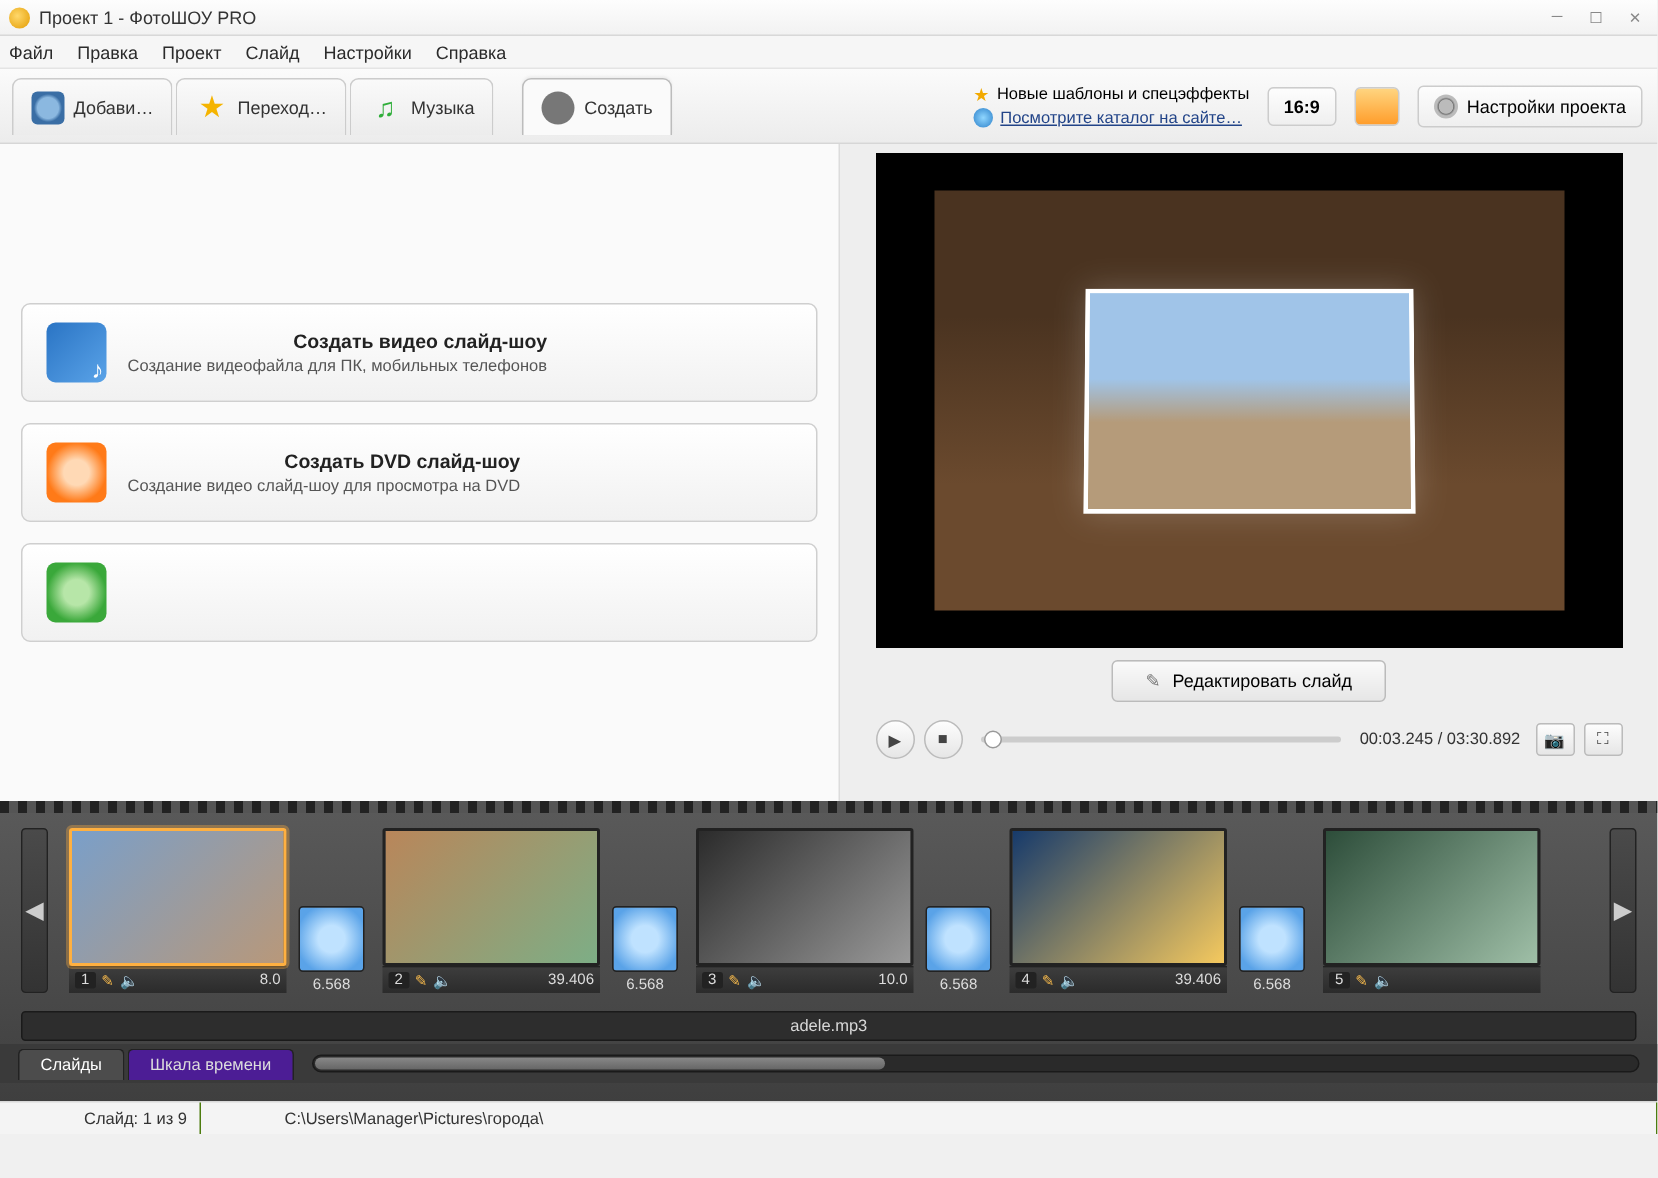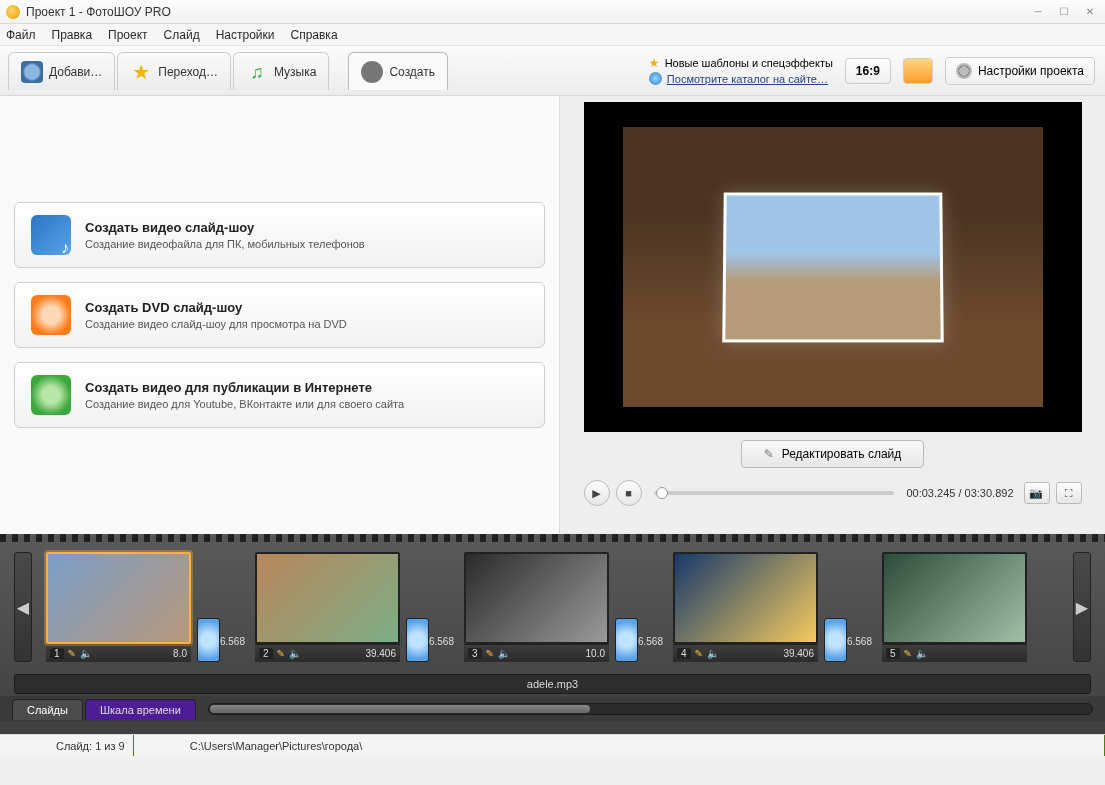--- a/index.html
+++ b/index.html
@@ -33,21 +33,21 @@
 .news-line { display:flex; align-items:center; gap:5px; }
 .news-line a { color:#224488; text-decoration:underline; }
 .news-star { color:#f2a900; font-size:12px; }
 .news-globe { width:13px; height:13px; background:radial-gradient(circle,#8fd6ff,#2b7fc9); border-radius:50%; }
 .aspect-btn { border:1px solid #ccc; border-radius:4px; padding:5px 10px; background:linear-gradient(#fdfdfd,#efefef); font-size:12px; font-weight:bold;}
 .color-btn { width:30px; height:26px; border:1px solid #ccc; border-radius:4px; background:linear-gradient(#ffd580,#ff9d2b); }
 .settings-btn { display:flex; align-items:center; gap:6px; border:1px solid #ccc; border-radius:4px; padding:5px 10px; background:linear-gradient(#fdfdfd,#efefef); font-size:12px;}
 .gear-icon { width:16px; height:16px; background:radial-gradient(circle,#bbb 40%,#777 45%,#bbb 55%); border-radius:50%; position:relative;}
 
 
-.main { display:flex; height:438px; }
+.main { display:flex; height:438px;text-align:right; }
 .left-panel { width: 560px; background:#fafafa; border-right:1px solid #dcdcdc; padding:14px; display:flex; flex-direction:column; justify-content:center; gap:14px;}
 .action-card { display:flex; gap:14px; align-items:center; border:1px solid #cfcfcf; border-radius:6px; background:linear-gradient(#ffffff,#f1f1f1); padding:12px 16px; cursor:default;}
 .action-card .card-ico { width:40px; height:40px; border-radius:6px; }
 .ico-video { background:linear-gradient(135deg,#2a74c4,#5aa3e8); position:relative; }
 .ico-video::after { content:"♪"; position:absolute; right:2px; bottom:-2px; color:#fff; font-size:16px;}
 .ico-dvd { background:radial-gradient(circle,#ffd9b5 30%,#ff7a18 70%); border-radius:50%;}
 .ico-web { background:radial-gradient(circle,#b7e6a8 30%,#3aa83a 70%); border-radius:50%;}
 .card-text h3 { font-size:13px; font-weight:bold; color:#222; margin-bottom:3px;}
 .card-text p { font-size:11px; color:#555;}
 
@@ -74,21 +74,21 @@
 .slide-card.sel .slide-thumb { border:2px solid #ffb040; box-shadow:0 0 0 2px rgba(255,176,64,0.35);}
 .thumb-a { background:linear-gradient(135deg,#7a9fc9,#b8987a);}
 .thumb-b { background:linear-gradient(135deg,#b9865a,#7dae86);}
 .thumb-c { background:linear-gradient(135deg,#2b2b2b,#9a9a9a);}
 .thumb-d { background:linear-gradient(135deg,#163a6b,#f5c95e);}
 .thumb-e { background:linear-gradient(135deg,#2d4d3a,#9fbfa7);}
 .slide-bar { height:18px; background:linear-gradient(#3d3d3d,#2b2b2b); display:flex; align-items:center; color:#ddd; font-size:10px; padding:0 4px; gap:4px; border-top:1px solid #222;}
 .slide-bar .num { background:#222; border-radius:2px; padding:0 4px;}
 .slide-bar .pen { color:#f5b84b;}
 .slide-bar .dur { margin-left:auto;}
-.trans-card { display:flex; flex-direction:row; align-items:center; width:48px;}
+.trans-card { display:flex; flex-direction:column; align-items:center; width:48px;}
 .trans-thumb { width:44px; height:44px; border:1px solid #222; border-radius:3px; background:radial-gradient(circle,#bfe2ff 30%,#5aa3e8 80%);}
 .trans-dur { font-size:10px; color:#ddd; margin-top:3px;}
 .nav-arrow { width:18px; height:110px; display:flex; align-items:center; justify-content:center; color:#ccc; font-size:16px; background:linear-gradient(#4a4a4a,#333); border:1px solid #222; border-radius:3px;}
 .nav-left { margin-right:4px; }
 .nav-right { margin-left:auto;}
 .audio-track { height:20px; margin:2px 14px; background:#2d2d2d; border:1px solid #1a1a1a; border-radius:3px; display:flex; align-items:center; justify-content:center; color:#d8d8d8; font-size:11px;}
 
 .bottom-tabs { height:26px; background:#3a3a3a; display:flex; align-items:center; padding:0 12px;}
 .bt { padding:4px 14px; color:#ddd; font-size:11px; background:#4c1d95; border:1px solid #222; border-bottom:none; border-top-left-radius:4px; border-top-right-radius:4px; margin-right:2px;}
 .bt.active { background:#4c4c4c; color:#fff;}
@@ -171,24 +171,20 @@
     </div>
     <div class="action-card">
       <span class="card-ico ico-dvd"></span>
       <div class="card-text">
         <h3>Создать DVD слайд-шоу</h3>
         <p>Создание видео слайд-шоу для просмотра на DVD</p>
       </div>
     </div>
     <div class="action-card">
       <span class="card-ico ico-web"></span>
-      <div class="card-text">
-        <h3>Создать видео для публикации в Интернете</h3>
-        <p>Создание видео для Youtube, ВКонтакте или для своего сайта</p>
-      </div>
     </div>
   </div>
 
   <div class="right-panel">
     <div class="preview">
       <div class="preview-inner">
         <div class="preview-frame"></div>
       </div>
     </div>
     <div class="edit-btn">

